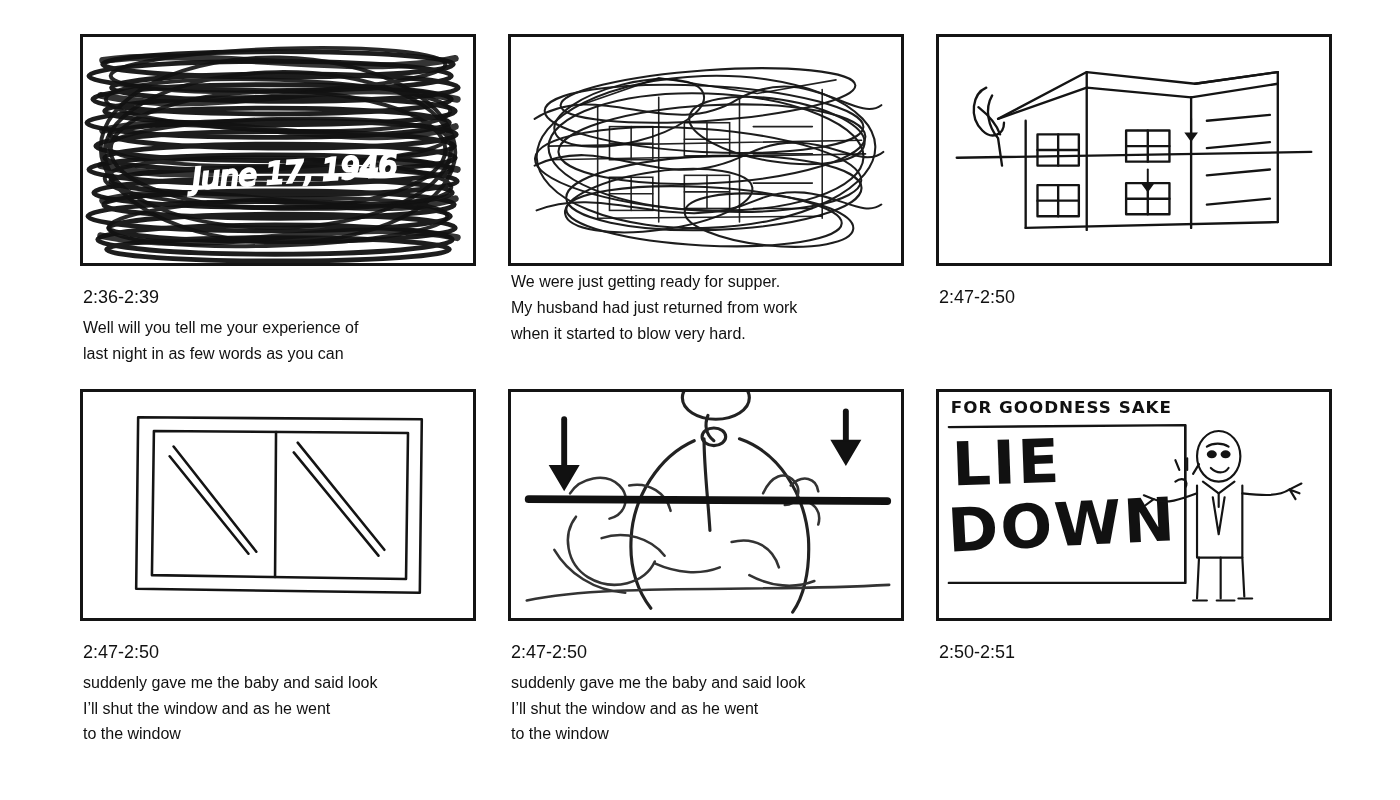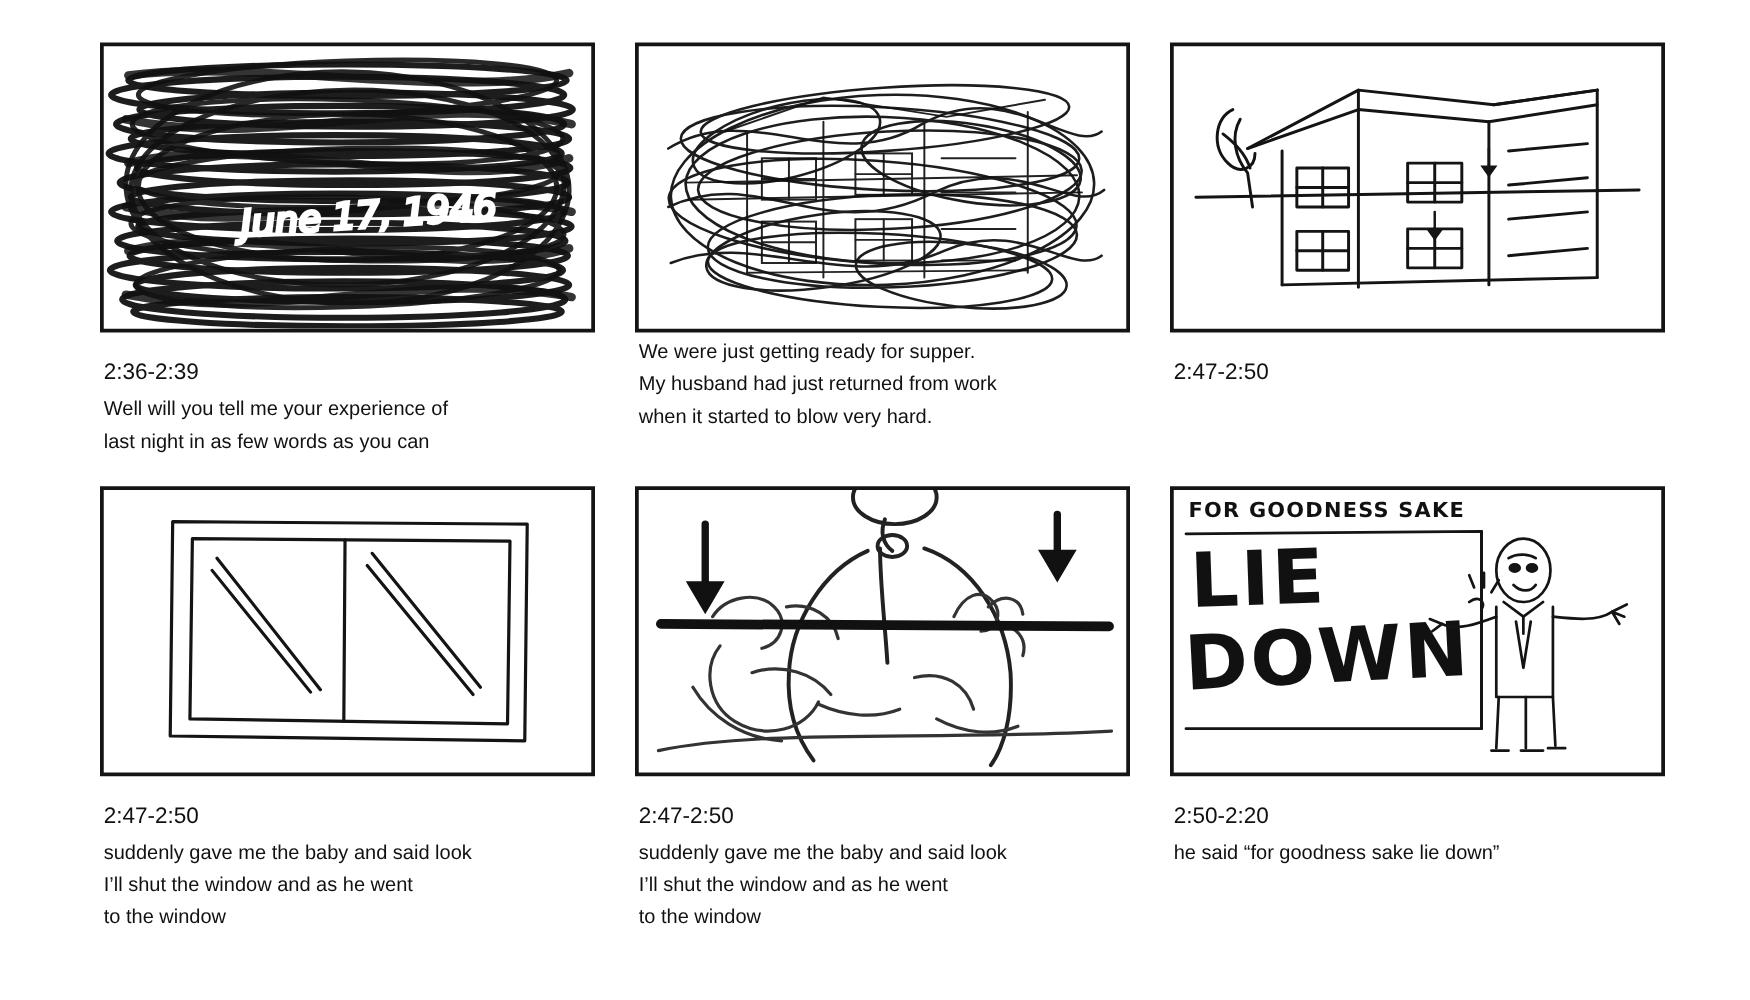--- a/index.html
+++ b/index.html
@@ -298,18 +298,17 @@
             <path d="M308 104 C326 106, 344 108, 356 100"></path>
             <path d="M356 100 L368 94 M356 100 L366 104 M356 100 L362 110"></path>
             <path d="M218 110 L208 106 M218 110 L210 116"></path>
             <path d="M264 170 L262 212 M286 170 L286 212 M308 170 L310 210"></path>
             <path d="M258 214 L272 214 M282 214 L300 214 M304 212 L318 212"></path>
             <path d="M240 92 C248 86, 254 92, 250 98"></path>
             <path d="M244 80 L240 70 M252 80 L252 68 M258 84 L264 74"></path>
           </g>
         </svg>
       </div>
-      <div class="timecode">2:50-2:20</div>
-      <div class="caption">he said “for goodness sake lie down”</div>
+      <div class="timecode">2:50-2:51</div>
     </div>
 
   </div>
 </div>
 
 </body></html>

